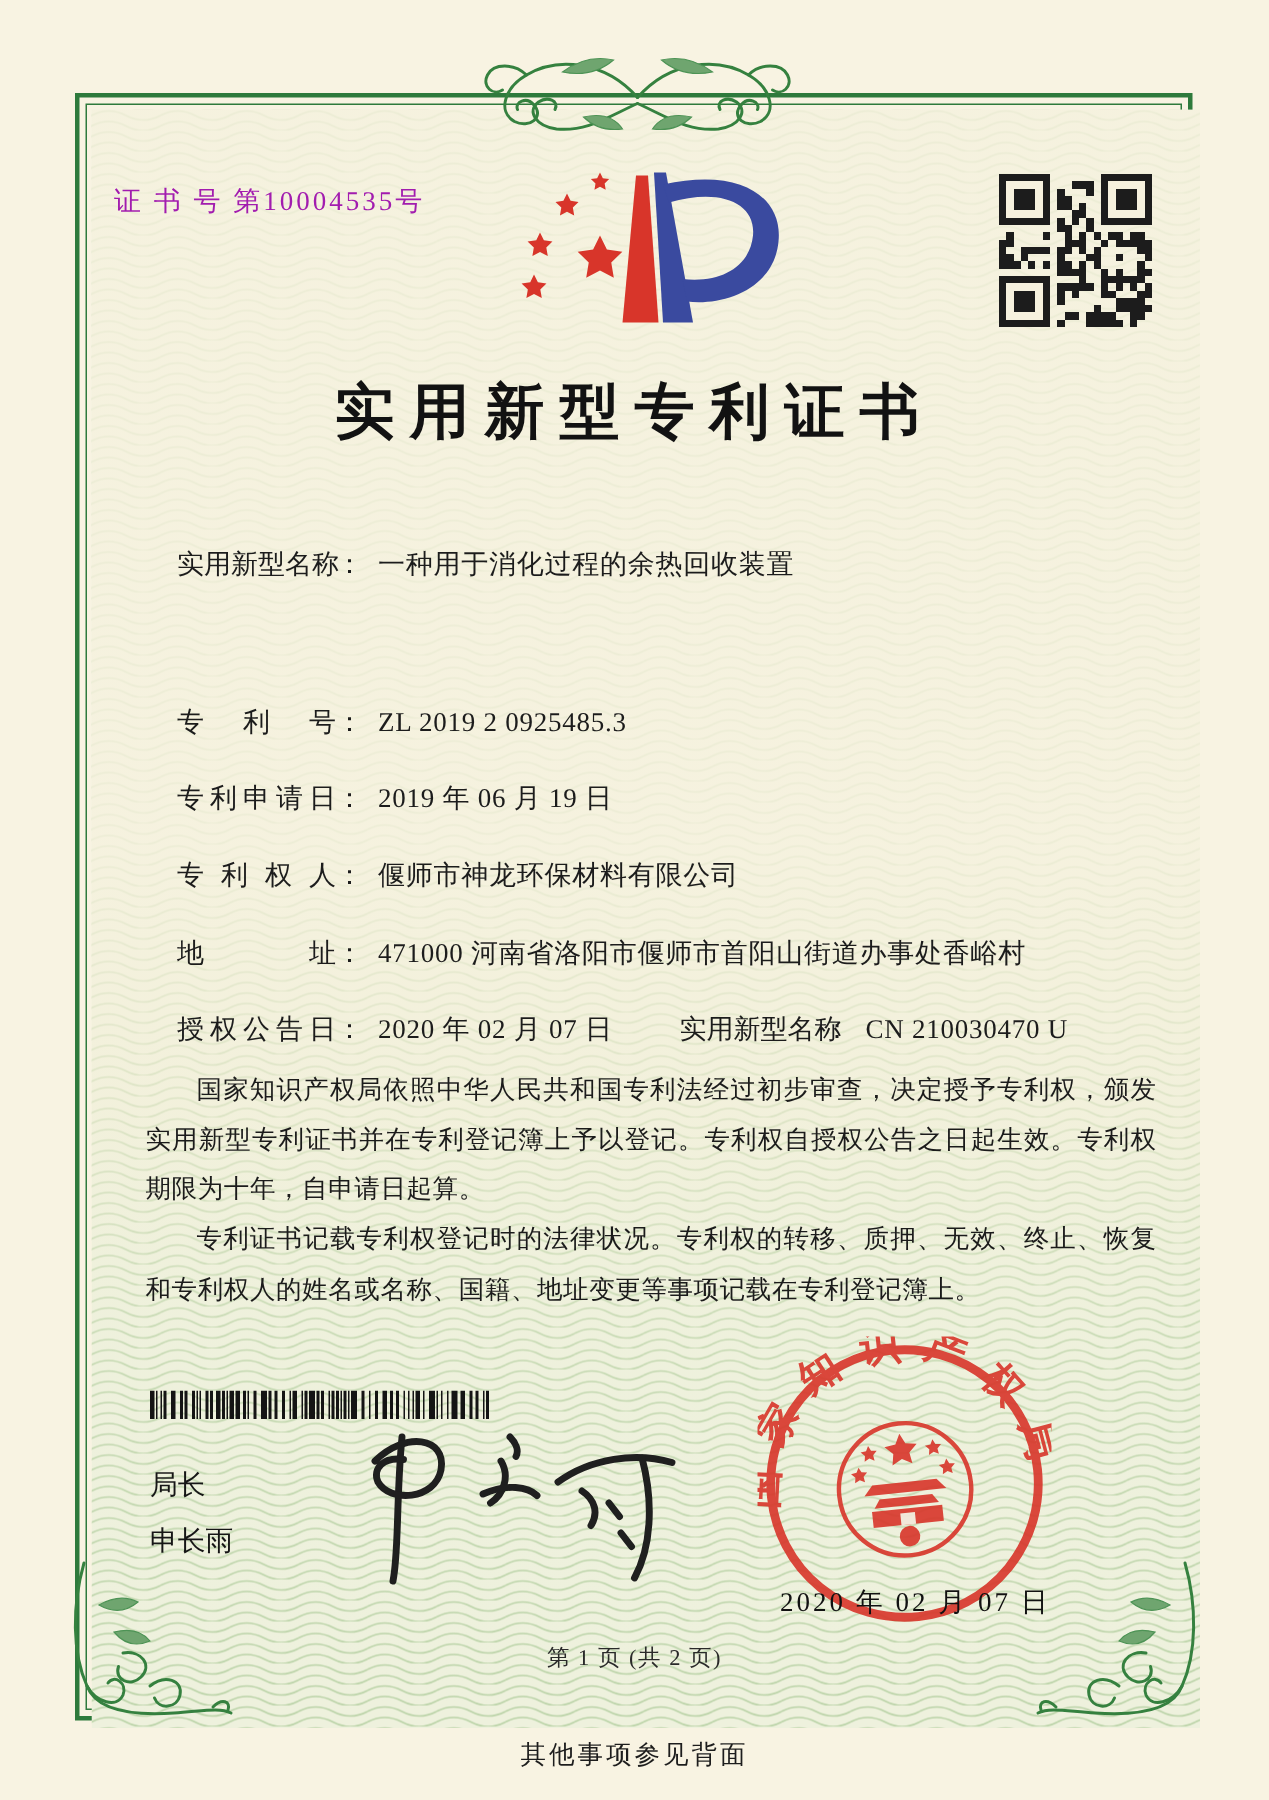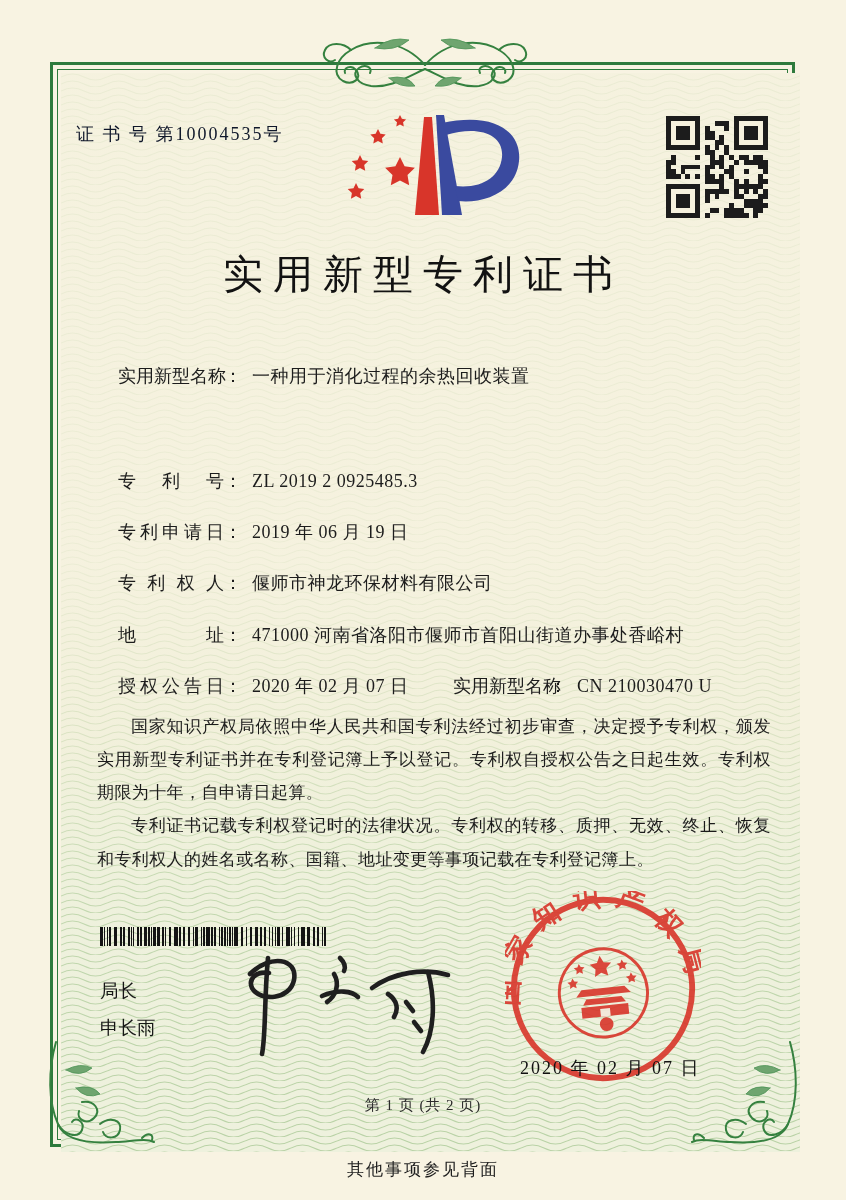--- a/index.html
+++ b/index.html
@@ -9,26 +9,26 @@
     font-family:"Liberation Serif","DejaVu Serif",serif;color:#222;
   }
   
   .frame{position:absolute;left:50px;top:62px;width:739px;height:1079px;border:3px solid #2e7a3c;}
   .frame-inner{position:absolute;left:4px;top:4px;right:4px;bottom:4px;border:1px solid #2e7a3c;}
   .guilloche{position:absolute;left:8px;top:8px;right:8px;bottom:8px;}
   .ornament{position:absolute;pointer-events:none;}
   .ornament path{stroke:#35813f;stroke-width:2;fill:none;stroke-linecap:round;}
   .ornament .leaf{fill:#6fa56f;stroke:#4d9355;stroke-width:.8;}
   
-  .cert-no{position:absolute;left:76px;top:122px;font-size:18px;letter-spacing:2px;color:#0f172a;}
+  .cert-no{position:absolute;left:76px;top:122px;font-size:18px;letter-spacing:2px;color:#a21caf;}
   .logo{position:absolute;left:338px;top:103px;}
   .qr{position:absolute;left:666px;top:116px;width:102px;height:102px;}
   .title{
     position:absolute;left:0;right:0;top:247px;text-align:center;
-    font-size:40px;font-weight:normal;letter-spacing:10px;color:#121212;
+    font-size:40px;font-weight:bold;letter-spacing:10px;color:#121212;
   }
   
   .frow{position:absolute;left:118px;width:670px;height:30px;font-size:18px;color:#1c1c1c;white-space:nowrap;}
   .flabel{display:inline-block;width:106px;text-align:justify;text-align-last:justify;vertical-align:bottom;}
   .colon{margin-right:10px;}
   .fvalue{letter-spacing:.5px;}
   .grant-pair{position:absolute;left:335px;top:0;}
   
   .body-text{
     position:absolute;left:97px;top:710px;width:674px;font-size:17px;line-height:1.95;

